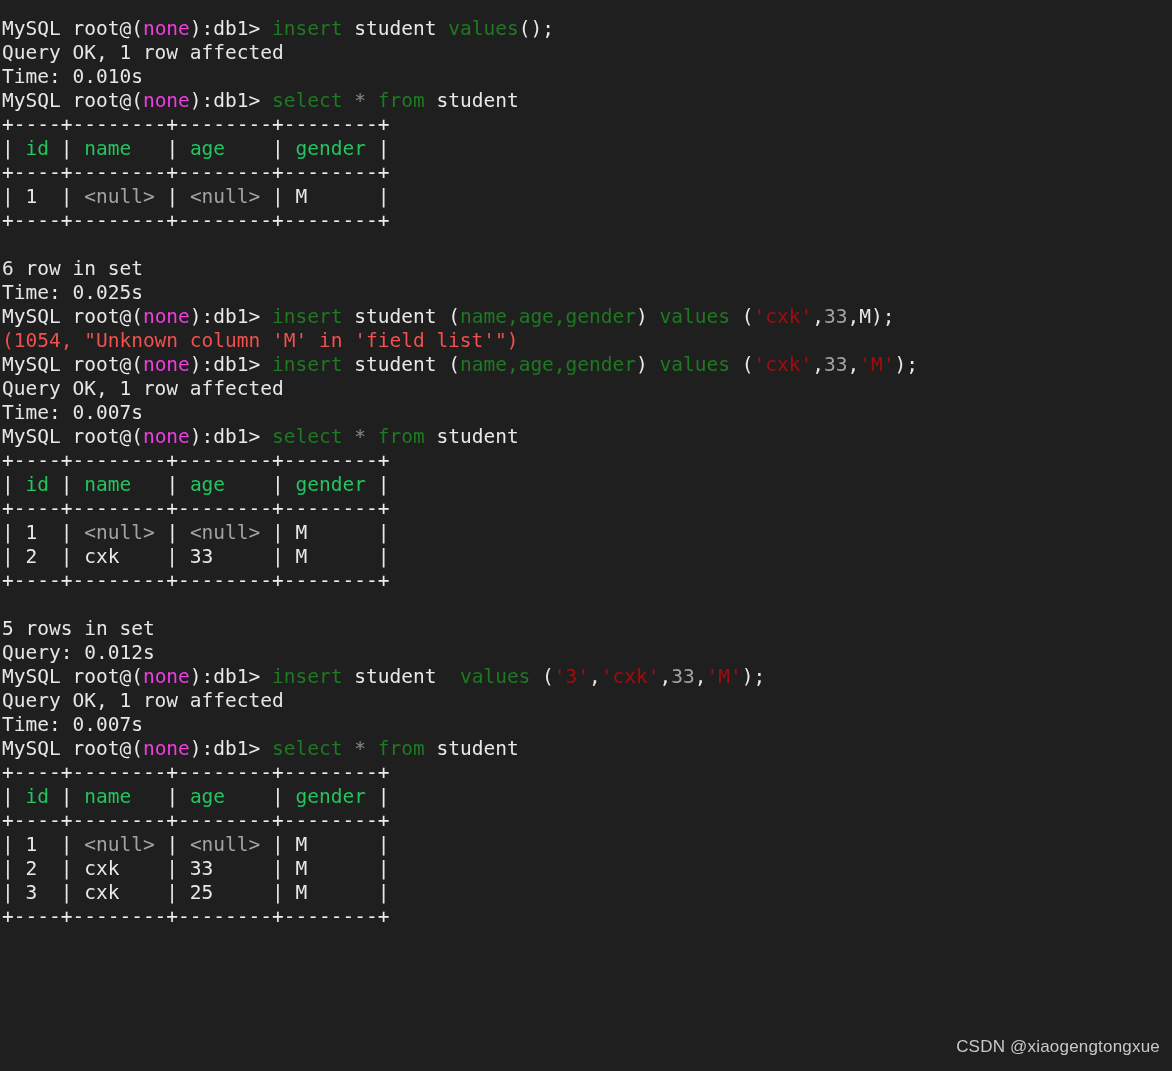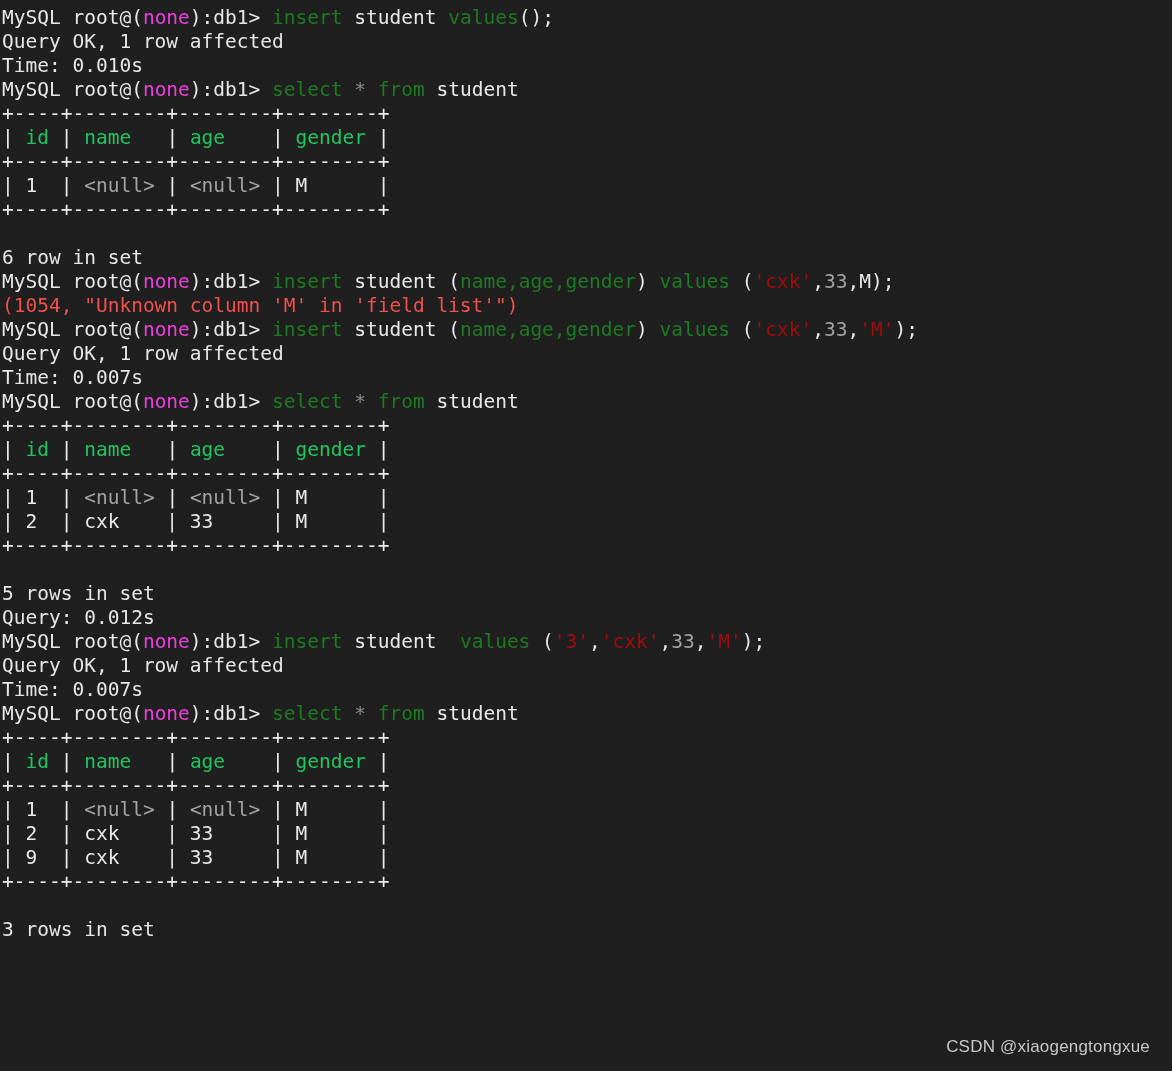--- a/index.html
+++ b/index.html
@@ -12,21 +12,21 @@
     width: 1172px;
     height: 1071px;
     background: #1f1f1f;
     overflow: hidden;
     font-family: "DejaVu Sans Mono", "Liberation Mono", monospace;
     font-size: 19.5px;
     line-height: 24px;
     letter-spacing: 0px;
   }
   #screen {
-    padding: 6px 0 0 2px;
+    padding: 17px 0 0 2px;
   }
   .line {
     white-space: pre;
     height: 24px;
     color: #e6e6e6;
   }
   .line.blank { color: transparent; }
 
   
   .c-white    { color: #e8e8e8; }
@@ -45,21 +45,21 @@
   .cursor {
     display: inline-block;
     width: 11px;
     height: 19px;
     background: #a8a8a8;
     vertical-align: -3px;
   }
 
   #watermark {
     position: absolute;
-    right: 22px;
+    right: 12px;
     bottom: 12px;
     font-family: "Liberation Sans", "DejaVu Sans", sans-serif;
     font-size: 17px;
     color: #c8c8c8;
     letter-spacing: 0.2px;
     white-space: pre;
   }
 </style>
 </head>
 <body>
@@ -76,20 +76,21 @@
     <div class="line"><span class="c-white">MySQL root@</span><span class="c-punct">(</span><span class="c-magenta">none</span><span class="c-punct">)</span><span class="c-white">:db1&gt; </span><span class="c-keyword">select</span><span class="c-white"> </span><span class="c-star">*</span><span class="c-white"> </span><span class="c-keyword">from</span><span class="c-white"> </span><span class="c-white">student</span></div>
 
     <div class="line c-border">+----+--------+--------+--------+</div>
     <div class="line"><span class="c-border">| </span><span class="c-header">id</span><span class="c-border"> | </span><span class="c-header">name</span><span class="c-border">   | </span><span class="c-header">age</span><span class="c-border">    | </span><span class="c-header">gender</span><span class="c-border"> |</span></div>
     <div class="line c-border">+----+--------+--------+--------+</div>
     <div class="line"><span class="c-white">| 1  | </span><span class="c-null">&lt;null&gt;</span><span class="c-border"> | </span><span class="c-null">&lt;null&gt;</span><span class="c-white"> | M      |</span></div>
     <div class="line c-border">+----+--------+--------+--------+</div>
 
     <div class="line blank"> </div>
     <div class="line">6 row in set</div>
+    <div class="line">Time: 0.025s</div>
 
     <div class="line"><span class="c-white">MySQL root@</span><span class="c-punct">(</span><span class="c-magenta">none</span><span class="c-punct">)</span><span class="c-white">:db1&gt; </span><span class="c-keyword">insert</span><span class="c-white"> </span><span class="c-white">student</span><span class="c-punct"> (</span><span class="c-colname">name,age,gender</span><span class="c-punct">) </span><span class="c-keyword">values</span><span class="c-punct"> (</span><span class="c-string">'cxk'</span><span class="c-punct">,</span><span class="c-number">33</span><span class="c-punct">,M);</span></div>
 
     <div class="line c-error">(1054, "Unknown column 'M' in 'field list'")</div>
 
     <div class="line"><span class="c-white">MySQL root@</span><span class="c-punct">(</span><span class="c-magenta">none</span><span class="c-punct">)</span><span class="c-white">:db1&gt; </span><span class="c-keyword">insert</span><span class="c-white"> </span><span class="c-white">student</span><span class="c-punct"> (</span><span class="c-colname">name,age,gender</span><span class="c-punct">) </span><span class="c-keyword">values</span><span class="c-punct"> (</span><span class="c-string">'cxk'</span><span class="c-punct">,</span><span class="c-number">33</span><span class="c-punct">,</span><span class="c-string">'M'</span><span class="c-punct">);</span></div>
 
     <div class="line">Query OK, 1 row affected</div>
     <div class="line">Time: 0.007s</div>
 
@@ -111,23 +112,22 @@
     <div class="line">Query OK, 1 row affected</div>
     <div class="line">Time: 0.007s</div>
 
     <div class="line"><span class="c-white">MySQL root@</span><span class="c-punct">(</span><span class="c-magenta">none</span><span class="c-punct">)</span><span class="c-white">:db1&gt; </span><span class="c-keyword">select</span><span class="c-white"> </span><span class="c-star">*</span><span class="c-white"> </span><span class="c-keyword">from</span><span class="c-white"> </span><span class="c-white">student</span></div>
 
     <div class="line c-border">+----+--------+--------+--------+</div>
     <div class="line"><span class="c-border">| </span><span class="c-header">id</span><span class="c-border"> | </span><span class="c-header">name</span><span class="c-border">   | </span><span class="c-header">age</span><span class="c-border">    | </span><span class="c-header">gender</span><span class="c-border"> |</span></div>
     <div class="line c-border">+----+--------+--------+--------+</div>
     <div class="line"><span class="c-white">| 1  | </span><span class="c-null">&lt;null&gt;</span><span class="c-border"> | </span><span class="c-null">&lt;null&gt;</span><span class="c-white"> | M      |</span></div>
     <div class="line c-white">| 2  | cxk    | 33     | M      |</div>
-    <div class="line c-white">| 9  | cxk    | 33     | M      |</div>
+    <div class="line c-white">| 3  | cxk    | 25     | M      |</div>
     <div class="line c-border">+----+--------+--------+--------+</div>
 
     <div class="line blank"> </div>
-    <div class="line">3 rows in set</div>
 
 
   </div>
 
   <div id="watermark">CSDN @xiaogengtongxue</div>
 </div>
 
 </body></html>

